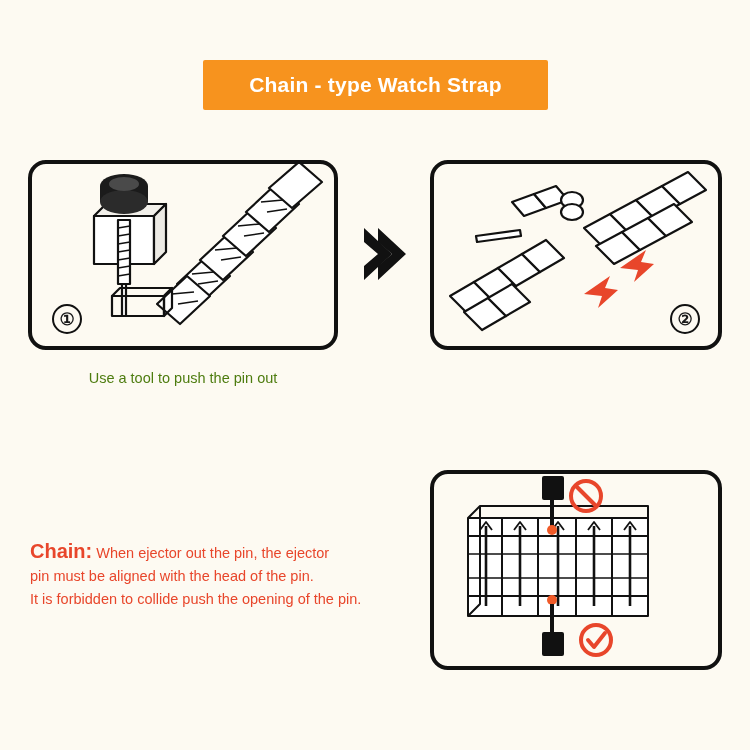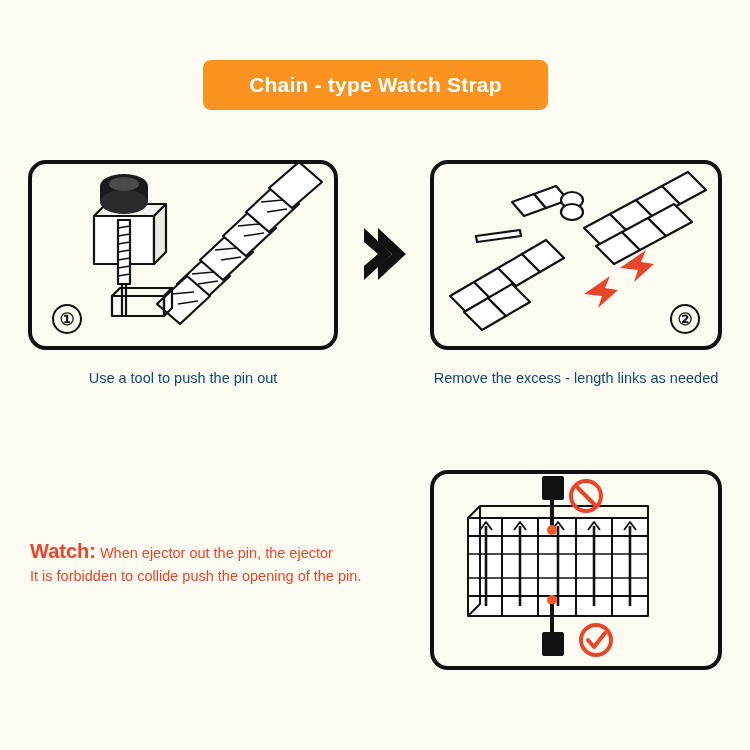--- a/index.html
+++ b/index.html
@@ -22,21 +22,21 @@
   }
 
   
   .title-banner {
     position: absolute;
     left: 203px;
     top: 60px;
     width: 345px;
     height: 50px;
     background: #f7931e;
-    border-radius: 8px;
+    border-radius: 2px;
     display: flex;
     align-items: center;
     justify-content: center;
   }
   .title-banner .title-text {
     color: #ffffff;
     font-size: 21px;
     font-weight: bold;
     letter-spacing: 0.2px;
     white-space: nowrap;
@@ -69,21 +69,21 @@
     box-sizing: border-box;
   }
   #badge-1 { left: 20px; bottom: 12px; }
   #badge-2 { right: 18px; bottom: 12px; }
 
   .caption {
     position: absolute;
     text-align: center;
     font-size: 14.5px;
     line-height: 21px;
-    color: #0c4a6e;
+    color: #4d7c0f;
   }
   #caption-1 { left: 28px;  top: 368px; width: 310px; }
   #caption-2 { left: 420px; top: 368px; width: 312px; }
 
   
   .big-arrow {
     position: absolute;
     left: 358px;
     top: 226px;
     width: 52px;
@@ -228,27 +228,27 @@
 
       <g fill="#e8462b">
         <path d="M186,104 L212,86 L207,98 L220,100 L200,118 L204,106 Z"></path>
         <path d="M150,130 L176,112 L171,124 L184,126 L164,144 L168,132 Z"></path>
       </g>
     </svg>
 
     <div class="step-badge" id="badge-2">②</div>
   </div>
 
-  <div class="caption" id="caption-2">Remove the excess - length links as needed</div>
 
   <div class="note-block">
     <div class="note-line first">
-      <span class="note-label">Watch:</span>
+      <span class="note-label">Chain:</span>
       <span>When ejector out the pin, the ejector</span>
     </div>
+    <div class="note-line">pin must be aligned with the head of the pin.</div>
     <div class="note-line">It is forbidden to collide push the opening of the pin.</div>
   </div>
 
   <div class="panel" id="panel-3">
 
     <svg class="ill" width="284" height="192" viewBox="0 0 284 192">
       <g fill="none" stroke="#111" stroke-width="2" stroke-linejoin="round">
 
         <path d="M34,44 L214,44 L214,142 L34,142 Z" fill="#fff"></path>
 

